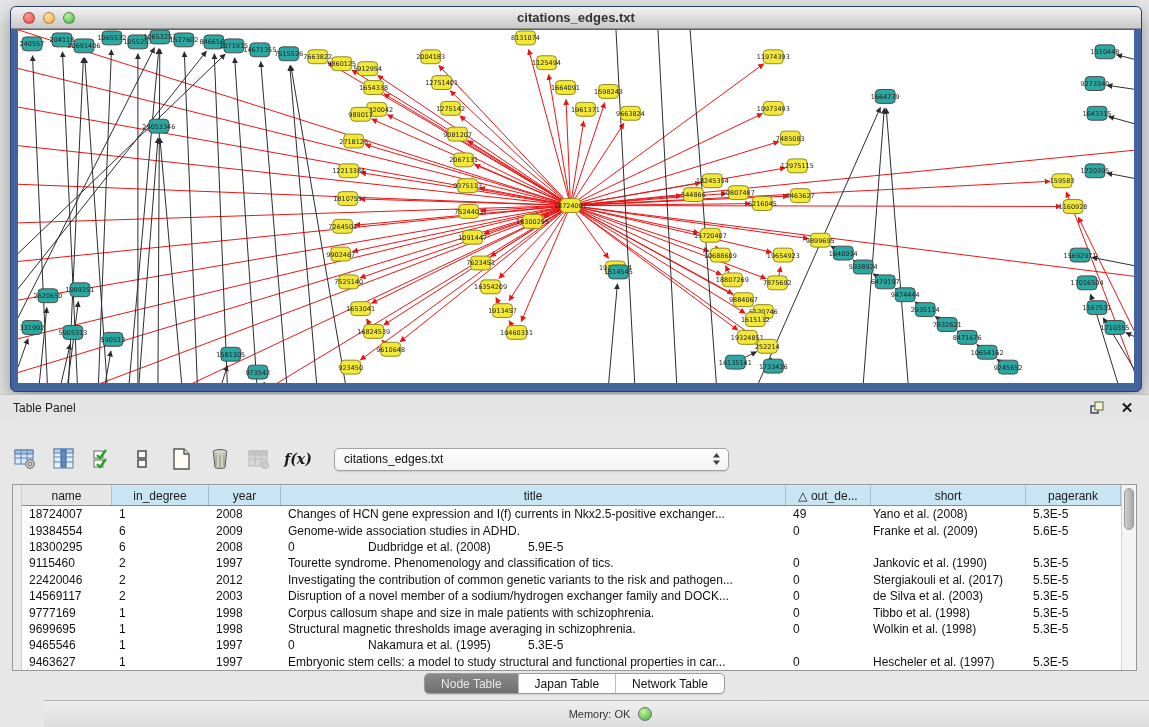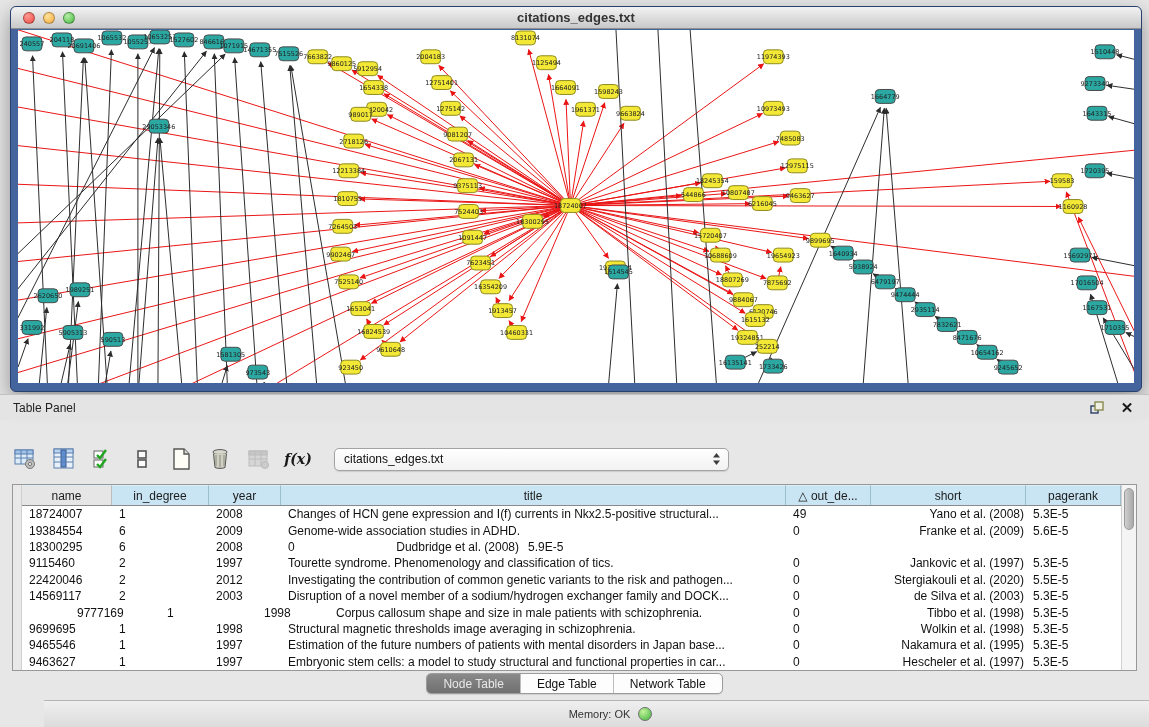--- a/index.html
+++ b/index.html
@@ -45,21 +45,21 @@
     border:1px solid #989898; display:flex; }
   .row-gutter { width:9px; background:#e9e9e9; border-right:1px solid #cfcfcf; }
   .table-main { flex:1; display:flex; flex-direction:column; overflow:hidden; }
   .thead { display:flex; height:25px; border-bottom:1px solid #8a8a8a; }
   .th { background:#c9e4f2; border-right:1px solid #9dbecd; border-top:1px solid #d9eef7; font-size:12px; color:#1c1c1c;
     display:flex; align-items:center; justify-content:center; overflow:hidden; white-space:nowrap; }
   .th-gray { background:#e6e6e6; border-right:1px solid #bdbdbd; }
   .tbody { flex:1; }
   .tr { display:flex; height:16.4px; align-items:center; }
   .td { font-size:12px; color:#111; white-space:nowrap; overflow:hidden; padding:0 2px 0 7px; }
-  .td-short { text-align:right; padding-left:2px; }
+  .td-short { text-align:left; padding-left:2px; }
   .vscroll { width:15px; background:#f4f4f4; border-left:1px solid #d0d0d0; position:relative; }
   .vthumb { position:absolute; left:2px; right:2px; top:3px; height:42px; border-radius:6px;
     background:linear-gradient(90deg,#cfcfcf,#a9a9a9); border:1px solid #9a9a9a; }
 
   .tabs-row { position:absolute; left:0; top:673px; width:100%; display:flex; justify-content:center; }
   .segmented { display:flex; border:1px solid #9b9b9b; border-radius:5px; overflow:hidden; height:21px;
     background:#fdfdfd; box-shadow:0 1px 1px rgba(0,0,0,.1); }
   .seg { font-size:12px; color:#111; padding:0 16px; display:flex; align-items:center; border-right:1px solid #bdbdbd; }
   .seg:last-child { border-right:none; }
   .seg-sel { background:linear-gradient(#8a8a8a,#6f6f6f); color:#e9e9e9; }
@@ -718,21 +718,21 @@
         <div class="th" style="flex: 1 1 auto;">title</div>
         <div class="th" style="flex: 0 0 85px;">△ out_de...</div>
         <div class="th" style="flex: 0 0 155px;">short</div>
         <div class="th" style="flex: 0 0 95px;">pagerank</div>
       </div>
     <div class="tbody">
         <div class="tr">
           <div class="td td-name" style="flex: 0 0 90px;">18724007</div>
           <div class="td td-in_degree" style="flex: 0 0 97px;">1</div>
           <div class="td td-year" style="flex: 0 0 72px;">2008</div>
-          <div class="td td-title" style="flex: 1 1 auto;">Changes of HCN gene expression and I(f) currents in Nkx2.5-positive structural...</div>
+          <div class="td td-title" style="flex: 1 1 auto;">Changes of HCN gene expression and I(f) currents in Nkx2.5-positive exchanger...</div>
           <div class="td td-out_degree" style="flex: 0 0 85px;">49</div>
           <div class="td td-short" style="flex: 0 0 155px;">Yano et al. (2008)</div>
           <div class="td td-pagerank" style="flex: 0 0 95px;">5.3E-5</div>
         </div>
         <div class="tr">
           <div class="td td-name" style="flex: 0 0 90px;">19384554</div>
           <div class="td td-in_degree" style="flex: 0 0 97px;">6</div>
           <div class="td td-year" style="flex: 0 0 72px;">2009</div>
           <div class="td td-title" style="flex: 1 1 auto;">Genome-wide association studies in ADHD.</div>
           <div class="td td-out_degree" style="flex: 0 0 85px;">0</div>
@@ -746,64 +746,63 @@
           <div class="td td-out_degree" style="flex: 0 0 85px;">0</div>
           <div class="td td-short" style="flex: 0 0 155px;">Dudbridge et al. (2008)</div>
           <div class="td td-pagerank" style="flex: 0 0 95px;">5.9E-5</div>
         </div>
         <div class="tr">
           <div class="td td-name" style="flex: 0 0 90px;">9115460</div>
           <div class="td td-in_degree" style="flex: 0 0 97px;">2</div>
           <div class="td td-year" style="flex: 0 0 72px;">1997</div>
           <div class="td td-title" style="flex: 1 1 auto;">Tourette syndrome. Phenomenology and classification of tics.</div>
           <div class="td td-out_degree" style="flex: 0 0 85px;">0</div>
-          <div class="td td-short" style="flex: 0 0 155px;">Jankovic et al. (1997)</div>
+          <div class="td td-short" style="flex: 0 0 155px;">Jankovic et al. (1990)</div>
           <div class="td td-pagerank" style="flex: 0 0 95px;">5.3E-5</div>
         </div>
         <div class="tr">
           <div class="td td-name" style="flex: 0 0 90px;">22420046</div>
           <div class="td td-in_degree" style="flex: 0 0 97px;">2</div>
           <div class="td td-year" style="flex: 0 0 72px;">2012</div>
           <div class="td td-title" style="flex: 1 1 auto;">Investigating the contribution of common genetic variants to the risk and pathogen...</div>
           <div class="td td-out_degree" style="flex: 0 0 85px;">0</div>
-          <div class="td td-short" style="flex: 0 0 155px;">Stergiakouli et al. (2020)</div>
+          <div class="td td-short" style="flex: 0 0 155px;">Stergiakouli et al. (2017)</div>
           <div class="td td-pagerank" style="flex: 0 0 95px;">5.5E-5</div>
         </div>
         <div class="tr">
           <div class="td td-name" style="flex: 0 0 90px;">14569117</div>
           <div class="td td-in_degree" style="flex: 0 0 97px;">2</div>
           <div class="td td-year" style="flex: 0 0 72px;">2003</div>
           <div class="td td-title" style="flex: 1 1 auto;">Disruption of a novel member of a sodium/hydrogen exchanger family and DOCK...</div>
           <div class="td td-out_degree" style="flex: 0 0 85px;">0</div>
           <div class="td td-short" style="flex: 0 0 155px;">de Silva et al. (2003)</div>
           <div class="td td-pagerank" style="flex: 0 0 95px;">5.3E-5</div>
         </div>
         <div class="tr">
-          <div class="td td-name" style="flex: 0 0 90px; margin-left: 48px;">9777169</div>
+          <div class="td td-name" style="flex: 0 0 90px;">9777169</div>
           <div class="td td-in_degree" style="flex: 0 0 97px;">1</div>
           <div class="td td-year" style="flex: 0 0 72px;">1998</div>
           <div class="td td-title" style="flex: 1 1 auto;">Corpus callosum shape and size in male patients with schizophrenia.</div>
           <div class="td td-out_degree" style="flex: 0 0 85px;">0</div>
           <div class="td td-short" style="flex: 0 0 155px;">Tibbo et al. (1998)</div>
           <div class="td td-pagerank" style="flex: 0 0 95px;">5.3E-5</div>
         </div>
         <div class="tr">
           <div class="td td-name" style="flex: 0 0 90px;">9699695</div>
           <div class="td td-in_degree" style="flex: 0 0 97px;">1</div>
           <div class="td td-year" style="flex: 0 0 72px;">1998</div>
           <div class="td td-title" style="flex: 1 1 auto;">Structural magnetic thresholds image averaging in schizophrenia.</div>
           <div class="td td-out_degree" style="flex: 0 0 85px;">0</div>
           <div class="td td-short" style="flex: 0 0 155px;">Wolkin et al. (1998)</div>
           <div class="td td-pagerank" style="flex: 0 0 95px;">5.3E-5</div>
         </div>
         <div class="tr">
           <div class="td td-name" style="flex: 0 0 90px;">9465546</div>
           <div class="td td-in_degree" style="flex: 0 0 97px;">1</div>
           <div class="td td-year" style="flex: 0 0 72px;">1997</div>
-          <div class="td td-title" style="flex: 1 1 auto;">Estimation of the future numbers of patients with mental disorders in Japan base...</div>
           <div class="td td-out_degree" style="flex: 0 0 85px;">0</div>
           <div class="td td-short" style="flex: 0 0 155px;">Nakamura et al. (1995)</div>
           <div class="td td-pagerank" style="flex: 0 0 95px;">5.3E-5</div>
         </div>
         <div class="tr">
           <div class="td td-name" style="flex: 0 0 90px;">9463627</div>
           <div class="td td-in_degree" style="flex: 0 0 97px;">1</div>
           <div class="td td-year" style="flex: 0 0 72px;">1997</div>
           <div class="td td-title" style="flex: 1 1 auto;">Embryonic stem cells: a model to study structural and functional properties in car...</div>
           <div class="td td-out_degree" style="flex: 0 0 85px;">0</div>
@@ -813,21 +812,21 @@
       </div>
   </div>
   <div class="vscroll">
     <div class="vthumb"></div>
   </div>
 </div>
 
 <div class="tabs-row">
   <div class="segmented">
       <div class="seg seg-sel">Node Table</div>
-      <div class="seg">Edge Table</div>
+      <div class="seg">Japan Table</div>
       <div class="seg">Network Table</div>
     </div>
 </div>
 
 <div class="status-bar">
   <span class="mem-label">Memory: OK</span>
   <span class="mem-dot"></span>
 </div>
 
 </body></html>

